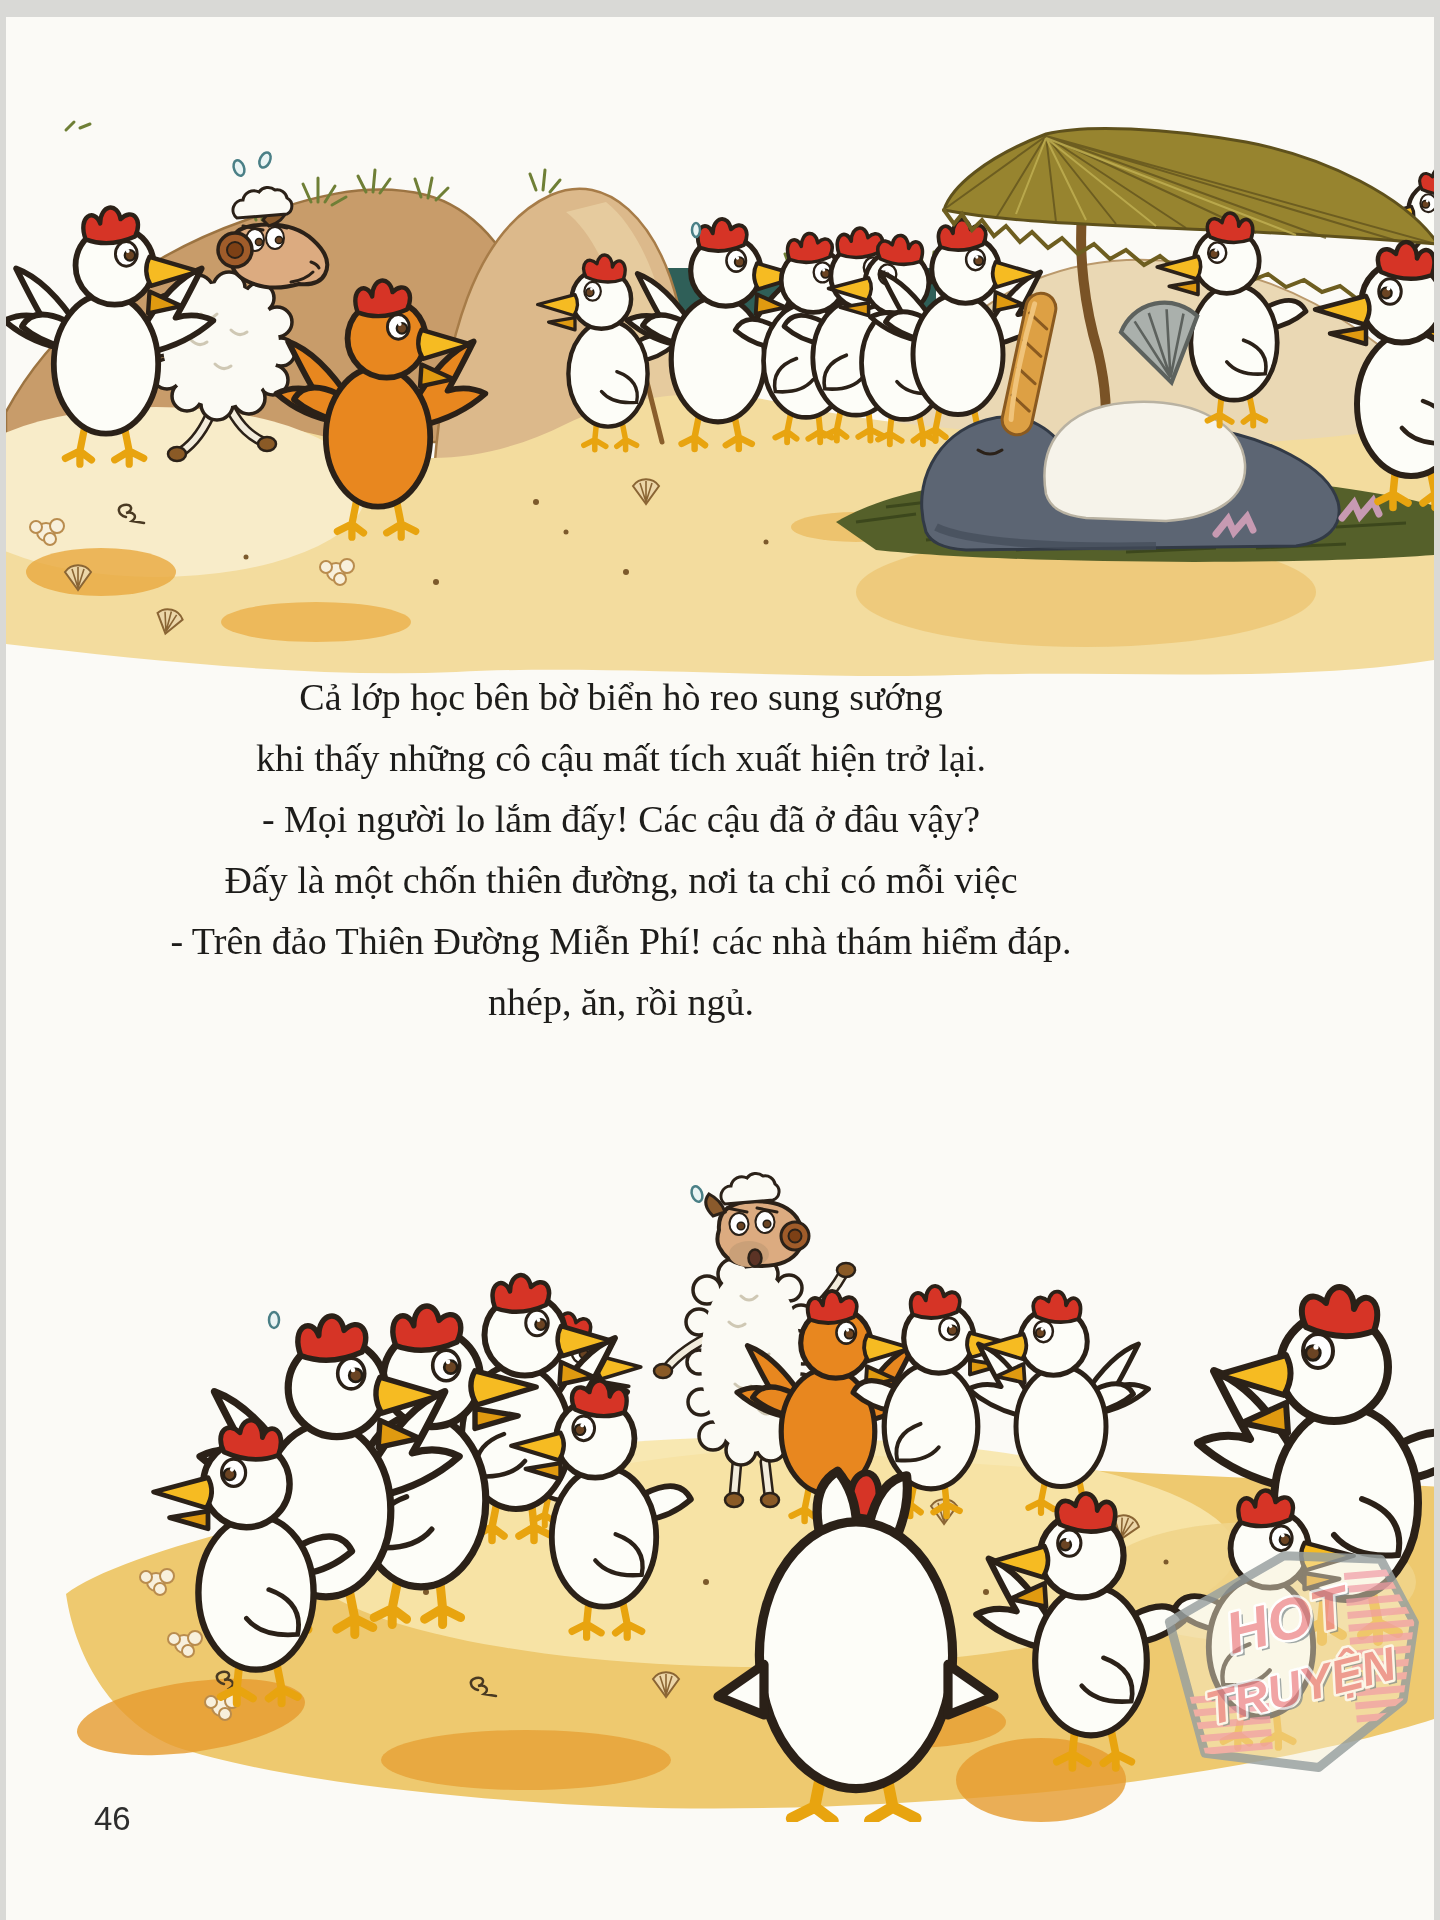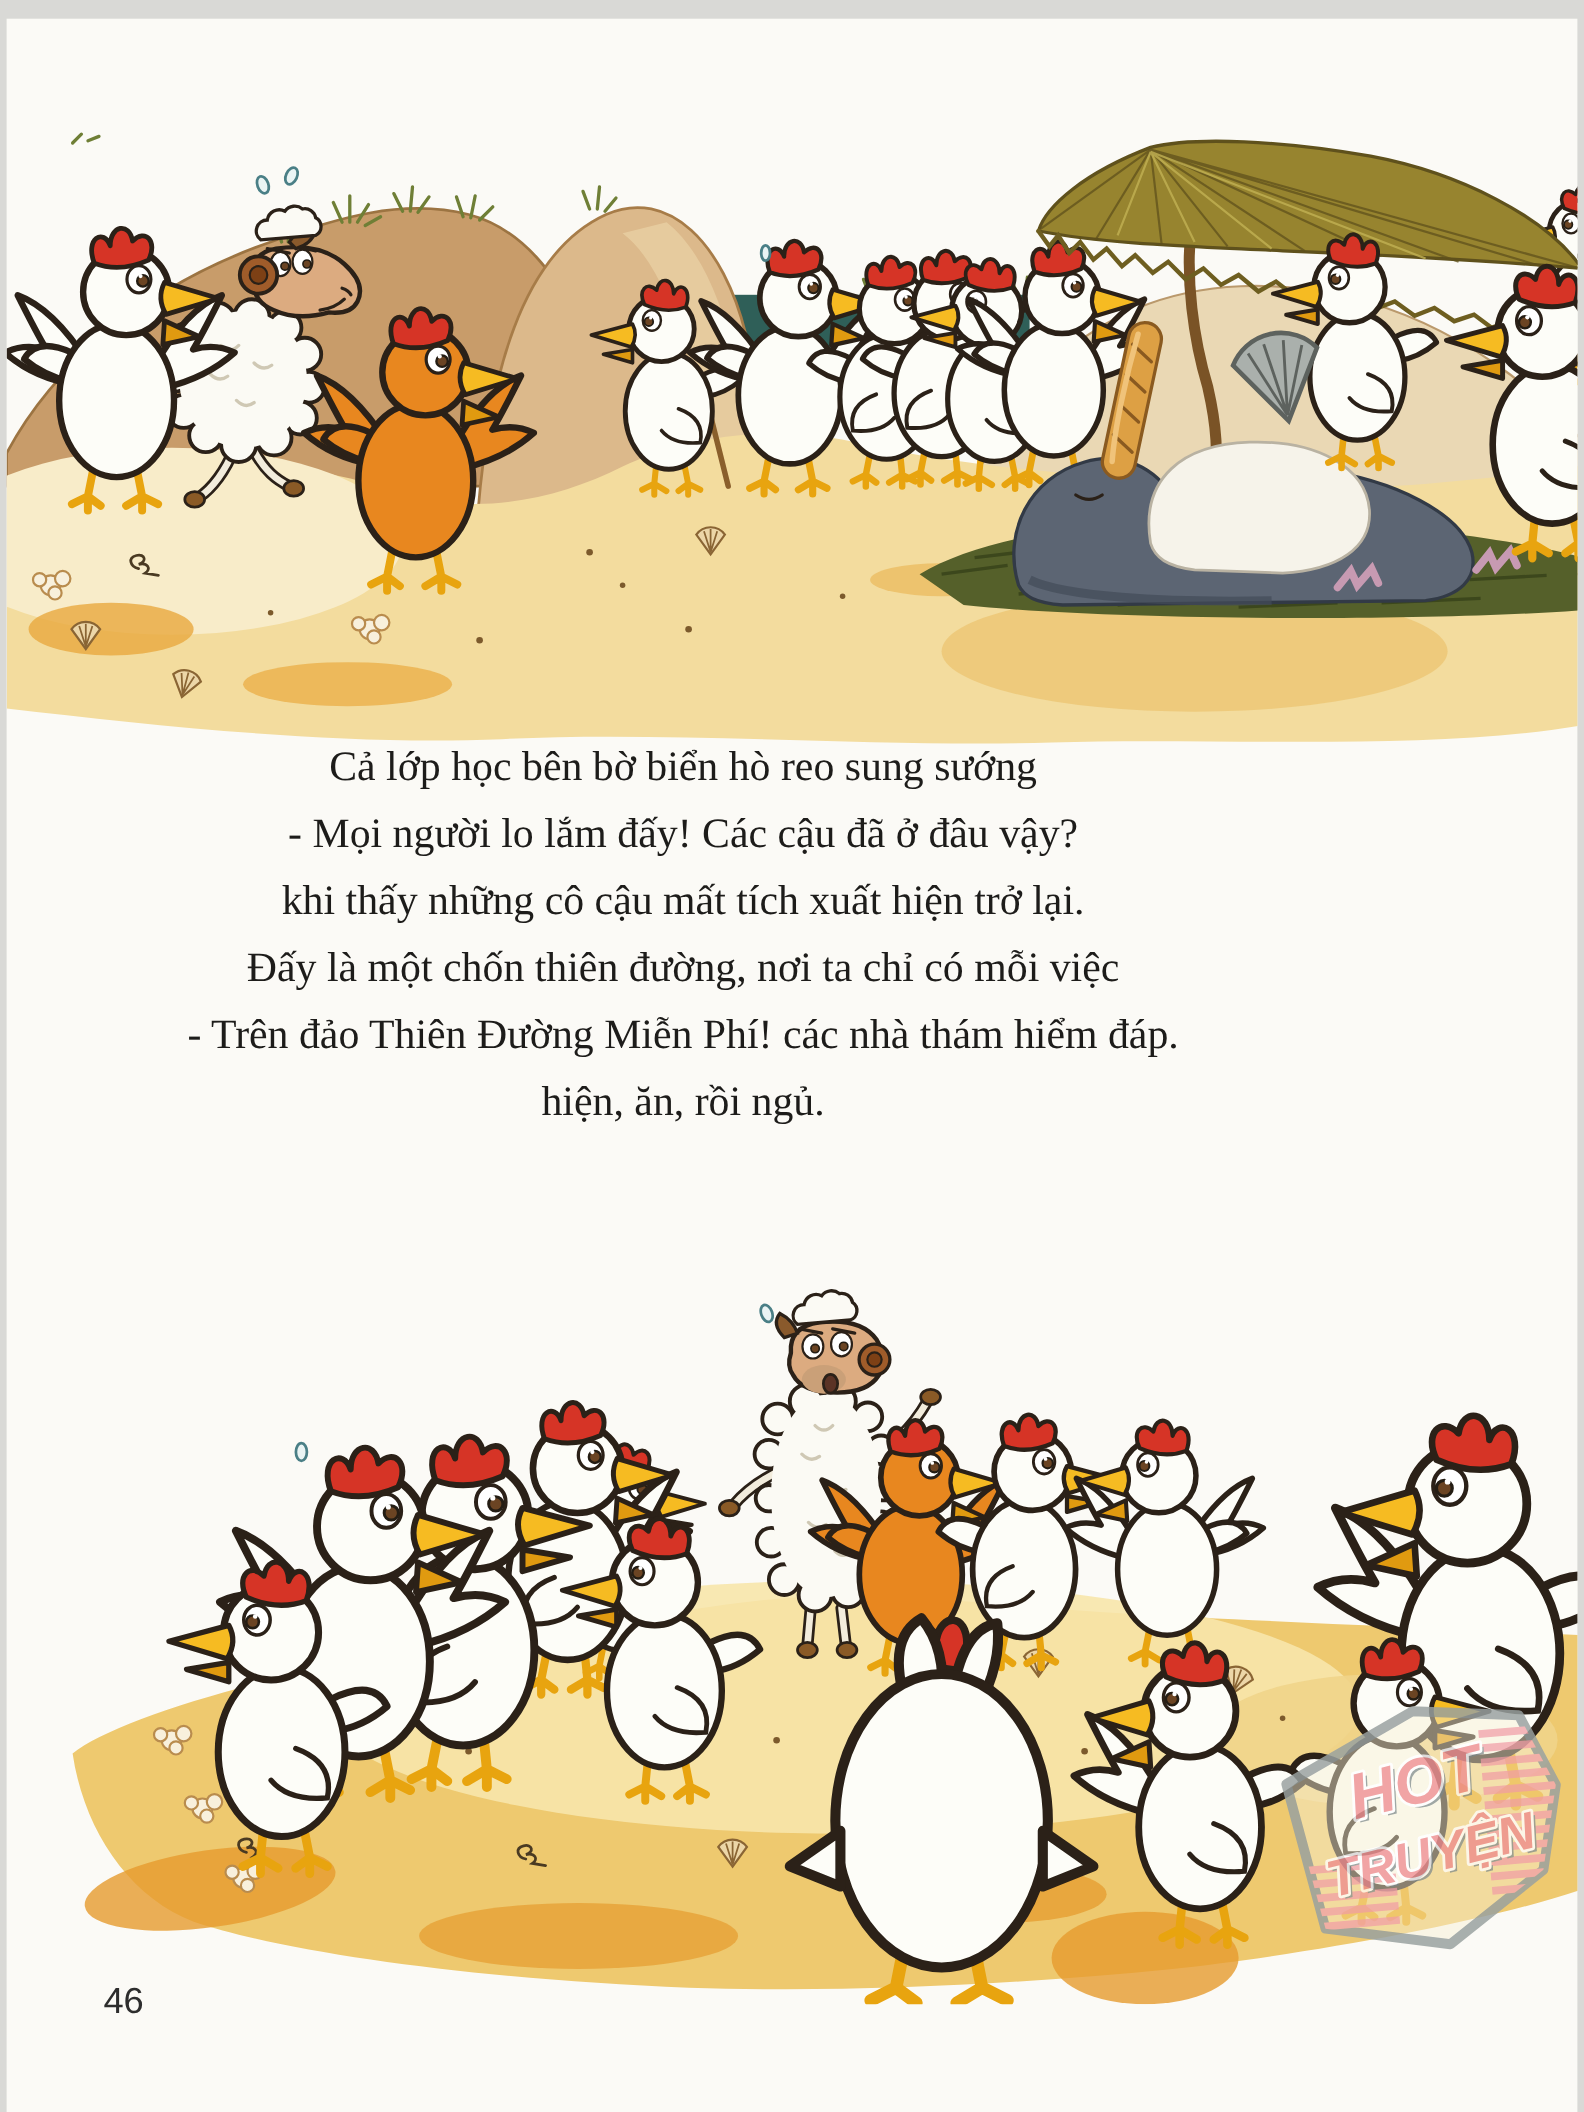--- a/index.html
+++ b/index.html
@@ -253,25 +253,25 @@
     <g transform="translate(1158,245) rotate(-12) scale(2.6)">
       <path d="M0,14 L-15,-9 A18,18 0 0 1 15,-9 Z" fill="#aab0ac" stroke="#5d625e" stroke-width="1.6"></path>
       <path d="M0,12 L-9,-12 M0,12 L-3,-14 M0,12 L4,-14 M0,12 L10,-11" fill="none" stroke="#5d625e" stroke-width="1"></path>
     </g>
 
     <use href="#chick-stand" class="white-chick" transform="translate(1405,395) scale(-1.5,1.5)"></use>
   </svg>
 
   <div class="story">
     <p>Cả lớp học bên bờ biển hò reo sung sướng</p>
+    <p>khi thấy những cô cậu mất tích xuất hiện trở lại.</p>
     <p>- Mọi người lo lắm đấy! Các cậu đã ở đâu vậy?</p>
-    <p>khi thấy những cô cậu mất tích xuất hiện trở lại.</p>
     <p>Đấy là một chốn thiên đường, nơi ta chỉ có mỗi việc</p>
     <p>- Trên đảo Thiên Đường Miễn Phí! các nhà thám hiểm đáp.</p>
-    <p>hiện, ăn, rồi ngủ.</p>
+    <p>nhép, ăn, rồi ngủ.</p>
   </div>
 
   <svg class="illo" style="top:1145px" width="1440" height="660" viewBox="0 0 1440 660" aria-label="Crowd of cheering white chickens around the ram and the orange chick on golden sand.">
 
     <g>
       <path d="M60,432 C100,400 250,355 400,335 C550,315 640,295 720,290 C820,285 920,300 1020,305 C1140,312 1300,318 1440,325 L1440,553 C1350,585 1180,615 1060,628 C920,642 760,650 620,645 C440,638 260,615 170,585 C110,562 70,500 60,432 Z" fill="#eec96f"></path>
       <ellipse cx="760" cy="390" rx="470" ry="115" fill="#f7e5ab" opacity="0.9"></ellipse>
       <ellipse cx="185" cy="555" rx="115" ry="35" fill="#e69b2e" opacity="0.8" transform="rotate(-8 185 555)"></ellipse>
       <ellipse cx="520" cy="598" rx="145" ry="30" fill="#e69b2e" opacity="0.7"></ellipse>
       <ellipse cx="905" cy="560" rx="95" ry="26" fill="#e69b2e" opacity="0.75"></ellipse>

